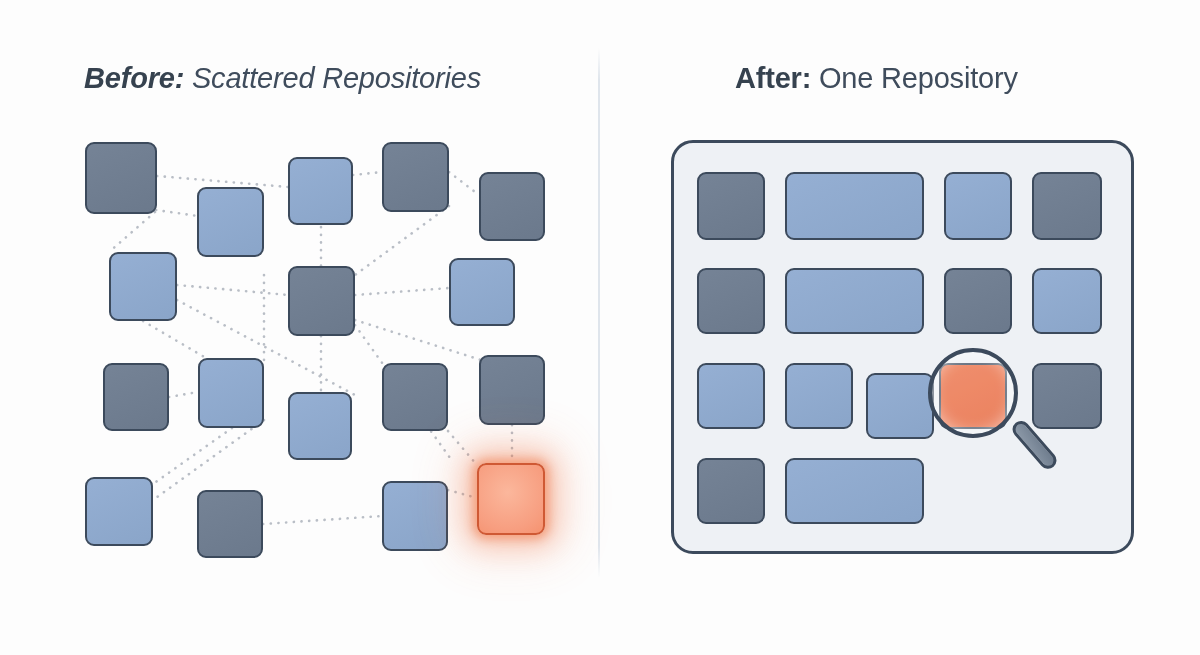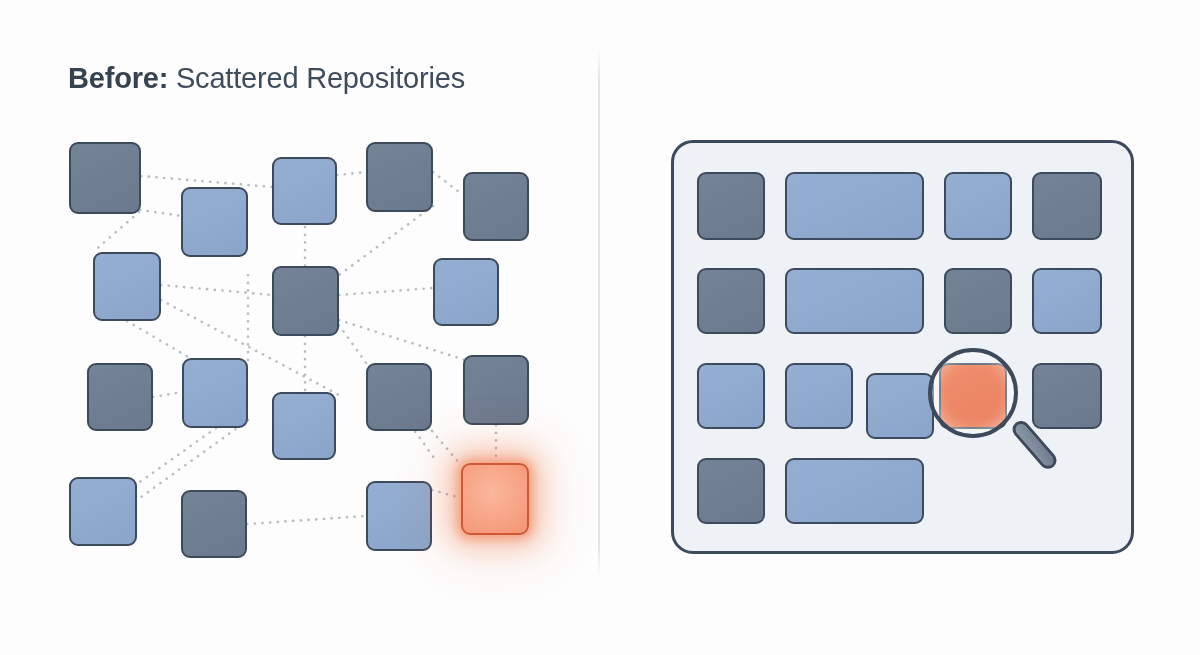--- a/index.html
+++ b/index.html
@@ -19,21 +19,21 @@
     background: #fdfdfd;
     overflow: hidden;
   }
 
   
   .panel {
     position: absolute;
     top: 0;
     height: 655px;
   }
-  #panel-before { left: 0;   width: 496px; }
+  #panel-before { left: 16px;   width: 496px; font-style: italic; }
   #panel-after  { left: 599px; width: 601px; }
 
   .panel-title {
     position: absolute;
     top: 62px;
     font-size: 29px;
     letter-spacing: -0.2px;
     color: #3f4c5c;
     font-weight: 400;
     white-space: nowrap;
@@ -189,20 +189,23 @@
         <div class="node dark" style="left: 181px; top: 490px; width: 66px; height: 68px;"></div>
         <div class="node light" style="left: 366px; top: 481px; width: 66px; height: 70px;"></div>
         <div class="node hot" style="left: 461px; top: 463px; width: 68px; height: 72px;"></div>
       </div>
   </div>
 
   <div class="divider"></div>
 
   <div class="panel" id="panel-after"></div>
 
+  <div class="panel-title" id="title-after">
+    <span class="title-lead">After:</span><span> One Repository</span>
+  </div>
 
   <div id="repo-box"></div>
   <div id="repo-tiles">
       <div class="node dark" style="left: 697px; top: 172px; width: 68px; height: 68px;"></div>
       <div class="node light" style="left: 785px; top: 172px; width: 139px; height: 68px;"></div>
       <div class="node light" style="left: 944px; top: 172px; width: 68px; height: 68px;"></div>
       <div class="node dark" style="left: 1032px; top: 172px; width: 70px; height: 68px;"></div>
       <div class="node dark" style="left: 697px; top: 268px; width: 68px; height: 66px;"></div>
       <div class="node light" style="left: 785px; top: 268px; width: 139px; height: 66px;"></div>
       <div class="node dark" style="left: 944px; top: 268px; width: 68px; height: 66px;"></div>

